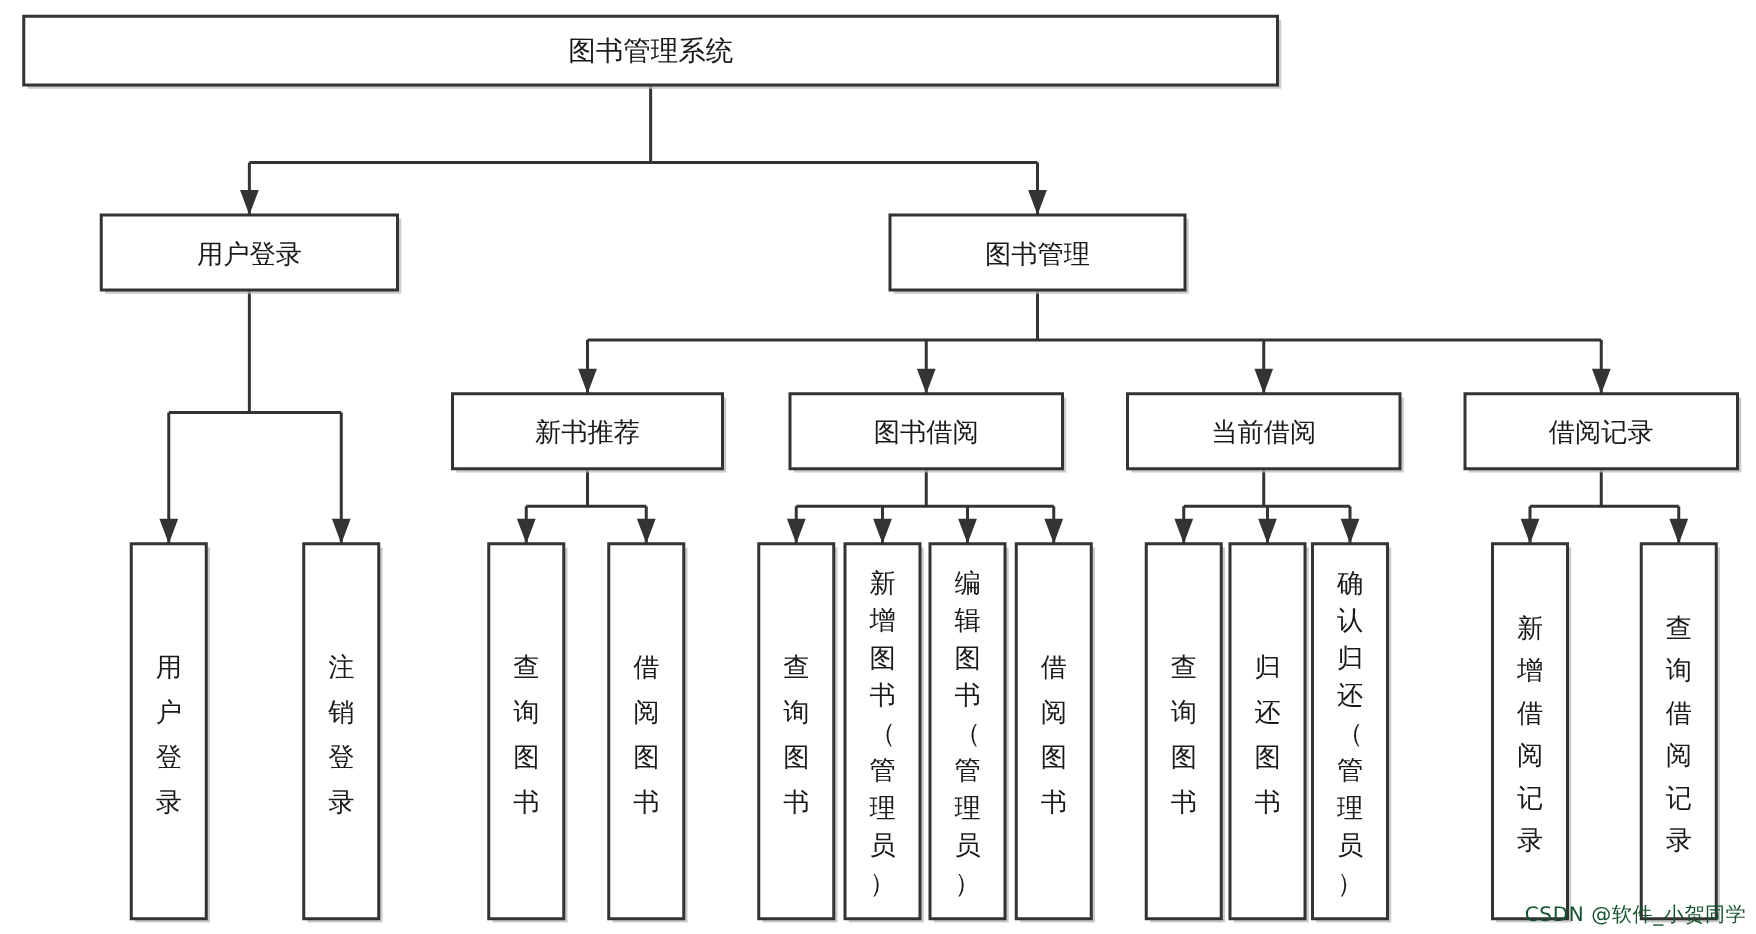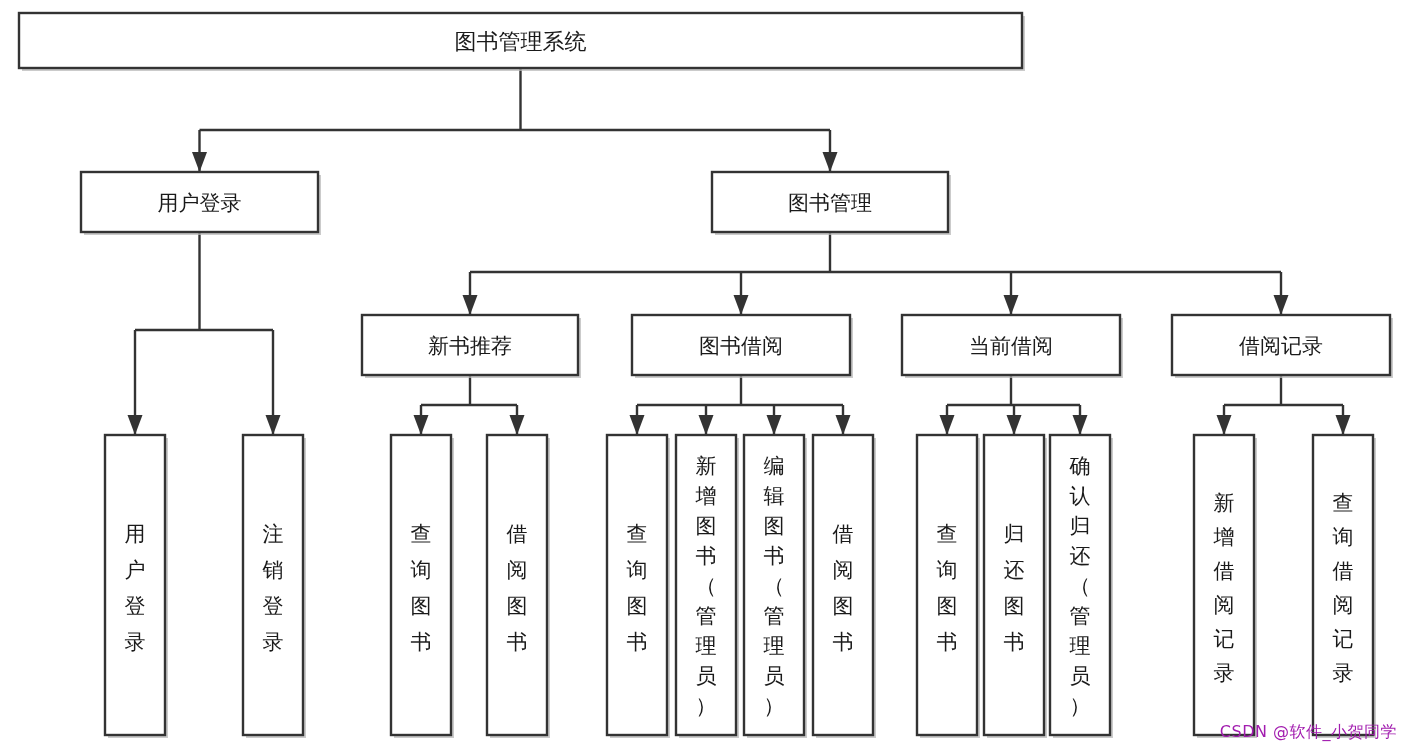--- a/index.html
+++ b/index.html
@@ -59,21 +59,21 @@
     font-size: 21px;
     fill: #1a1a1a;
     text-anchor: middle;
   }
   .watermark {
     position: absolute;
     right: 8px;
     bottom: 4px;
     font-family: "DejaVu Sans", "Liberation Sans", sans-serif;
     font-size: 16px;
-    color: #a21caf;
+    color: #14532d;
     letter-spacing: 0.5px;
     white-space: nowrap;
     user-select: none;
   }
 </style>
 </head>
 <body>
 
 <div id="diagram-root">
   <svg class="flow" viewBox="0 0 1405 747" xmlns="http://www.w3.org/2000/svg">

